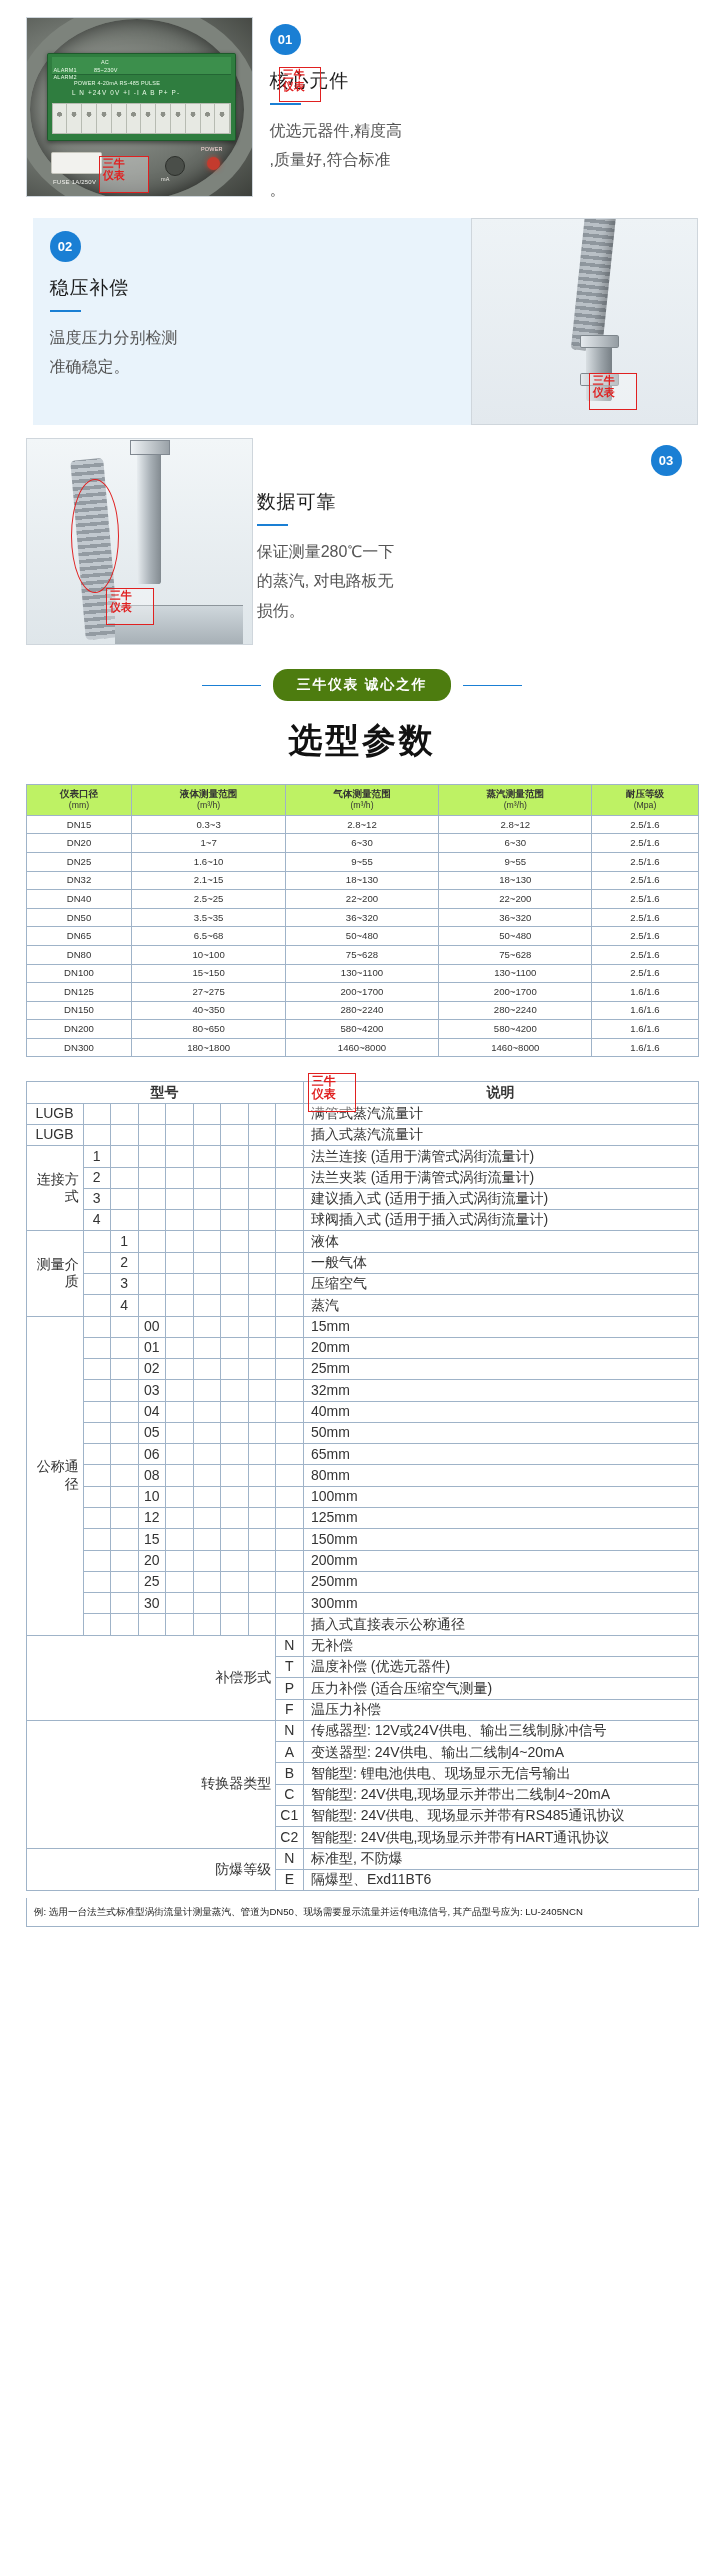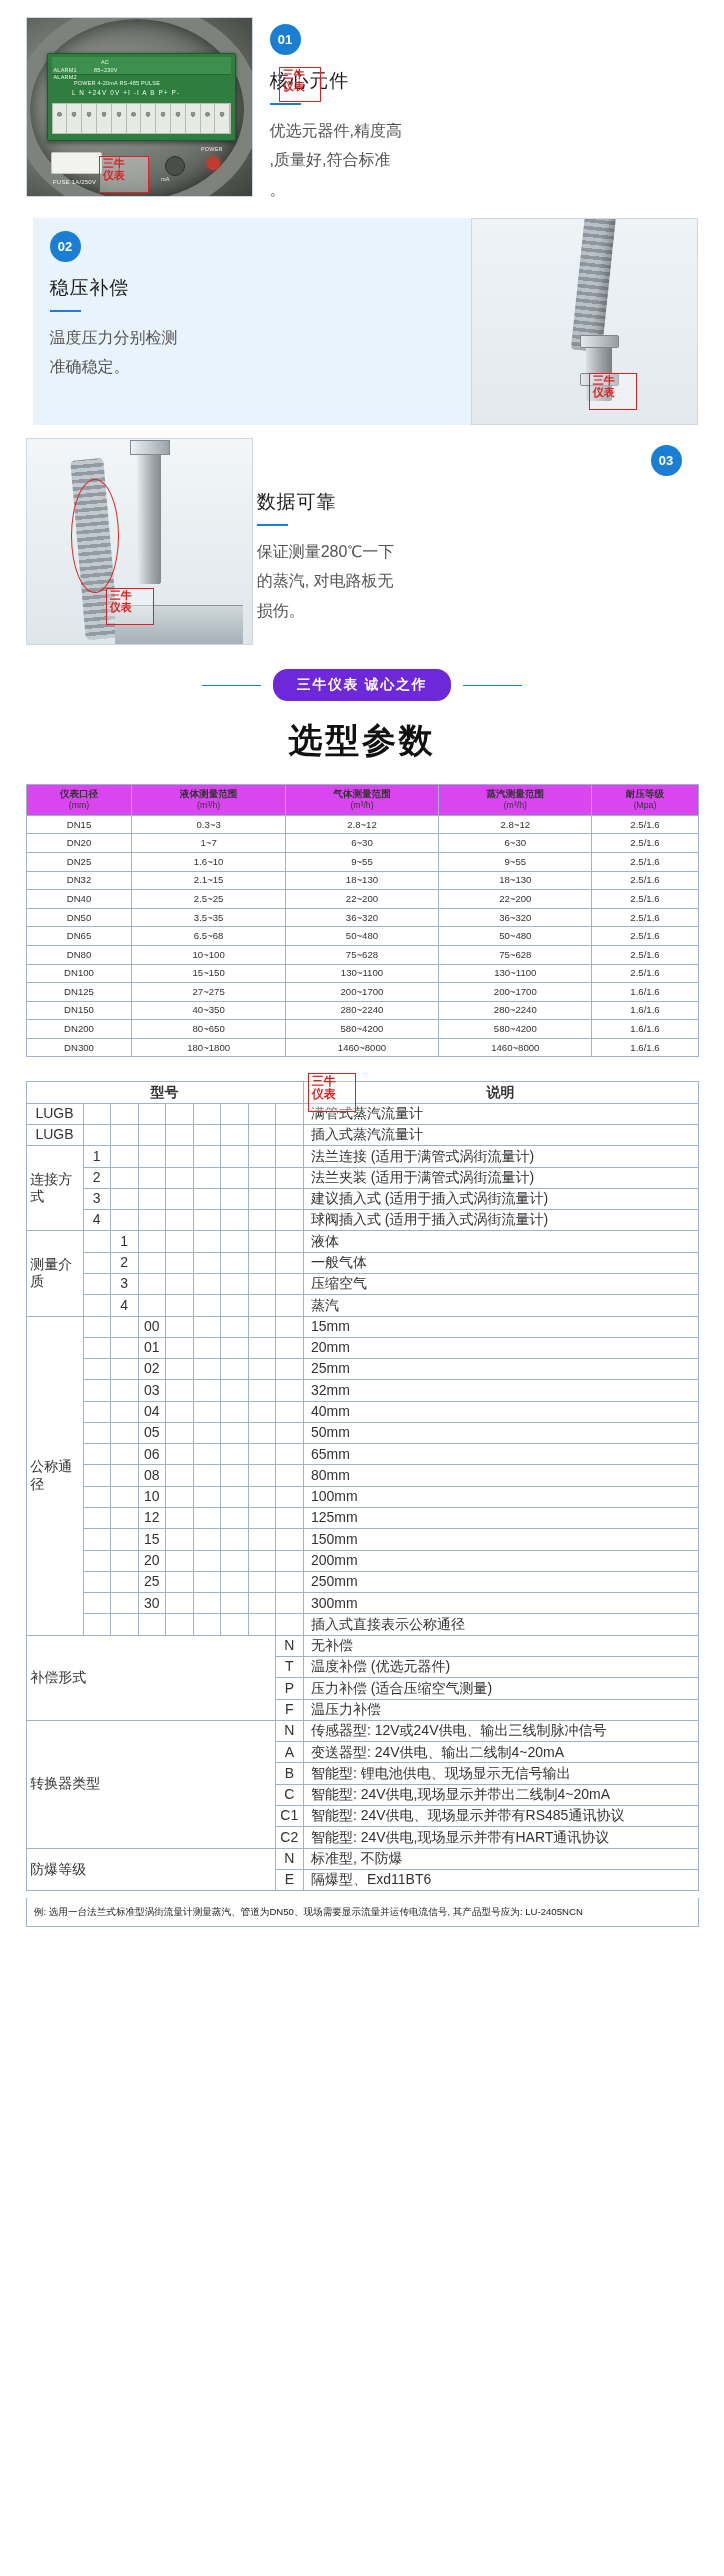--- a/index.html
+++ b/index.html
@@ -141,52 +141,52 @@
   .feat-rule { width:31px; height:1.8px; background:#1a7fd4; margin-bottom:11px; }
   .feat-desc { font-size:16px; color:#555; line-height:1.85; max-width:174px; }
 
   .feature-2 .panel {
     background:#e9f3fb; padding:13px 16.5px; width:438px;
   }
 
   
   .slogan-wrap { text-align:center; margin: 24px 0 9.2px; }
   .slogan {
-    display:inline-block; background:#6d28d9; color:#fff;
+    display:inline-block; background:#4d7c0f; color:#fff;
     font-size:13.8px; font-weight:700; letter-spacing:1.8px;
     padding:7.3px 24px; border-radius:14.7px;
   }
   .slogan-line { display:inline-block; width:59px; height:0.9px; background:#1a7fd4; vertical-align:middle; margin:0 7.3px; }
 
   .section-title {
     text-align:center; font-size:34px; font-weight:700; letter-spacing:2.8px;
     color:#111; margin: 16.5px 0 20px;
   }
 
   
   table { border-collapse: collapse; }
   .spec {
     width: 673px; margin: 0 auto 24px; font-size:9.6px; color:#333;
   }
   .spec th, .spec td {
     border:0.9px solid #9fb3c8; text-align:center; padding:2.8px 1.8px; line-height:1.25;
   }
-  .spec th { font-weight:700; background:#d946ef; padding:3.7px 1.8px; }
+  .spec th { font-weight:700; background:#bef264; padding:3.7px 1.8px; }
   .spec th small { display:block; font-weight:400; font-size:8.7px; }
 
   
   .model {
     width: 673px; margin: 0 auto 7.3px; font-size:14px; color:#333;
     table-layout: fixed;
   }
   .model td, .model th {
     border:0.9px solid #9fb3c8; padding:1.4px 3.7px; height:13.8px; line-height:1.25;
   }
   .model th { text-align:center; font-weight:700; }
-  .model .lbl { text-align:left; font-weight:400; }
+  .model .lbl { text-align:right; font-weight:400; }
   .model .code { text-align:center; }
   .model .desc { text-align:left; padding-left:7.3px; }
 
   .note {
     width:673px; margin: 5.5px auto 0; font-size:9.6px; color:#222;
     border:0.9px solid #9fb3c8; border-top:none; padding:5.5px 7.3px; line-height:1.7;
   }
 </style>
 </head>
 <body>

